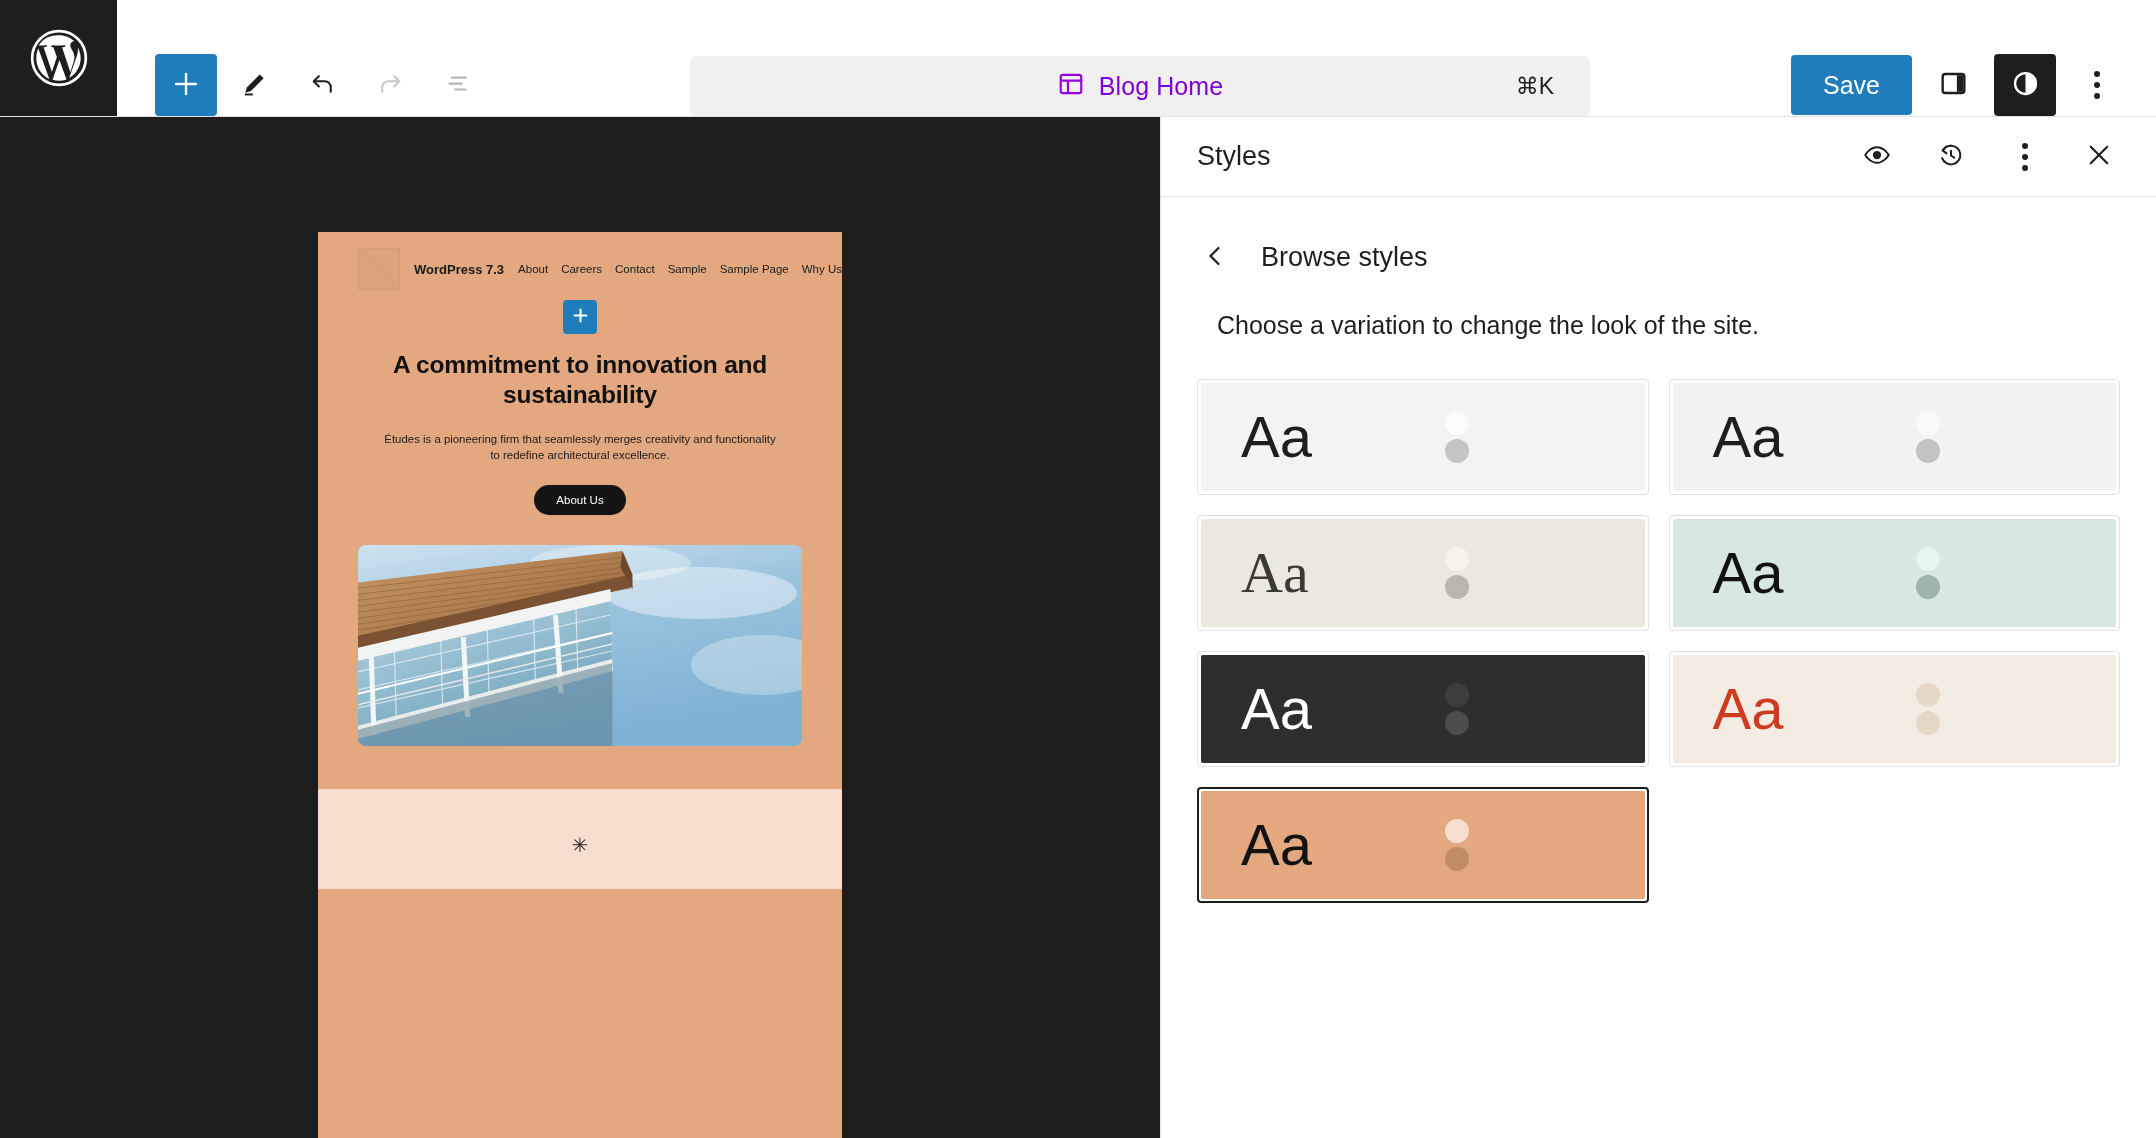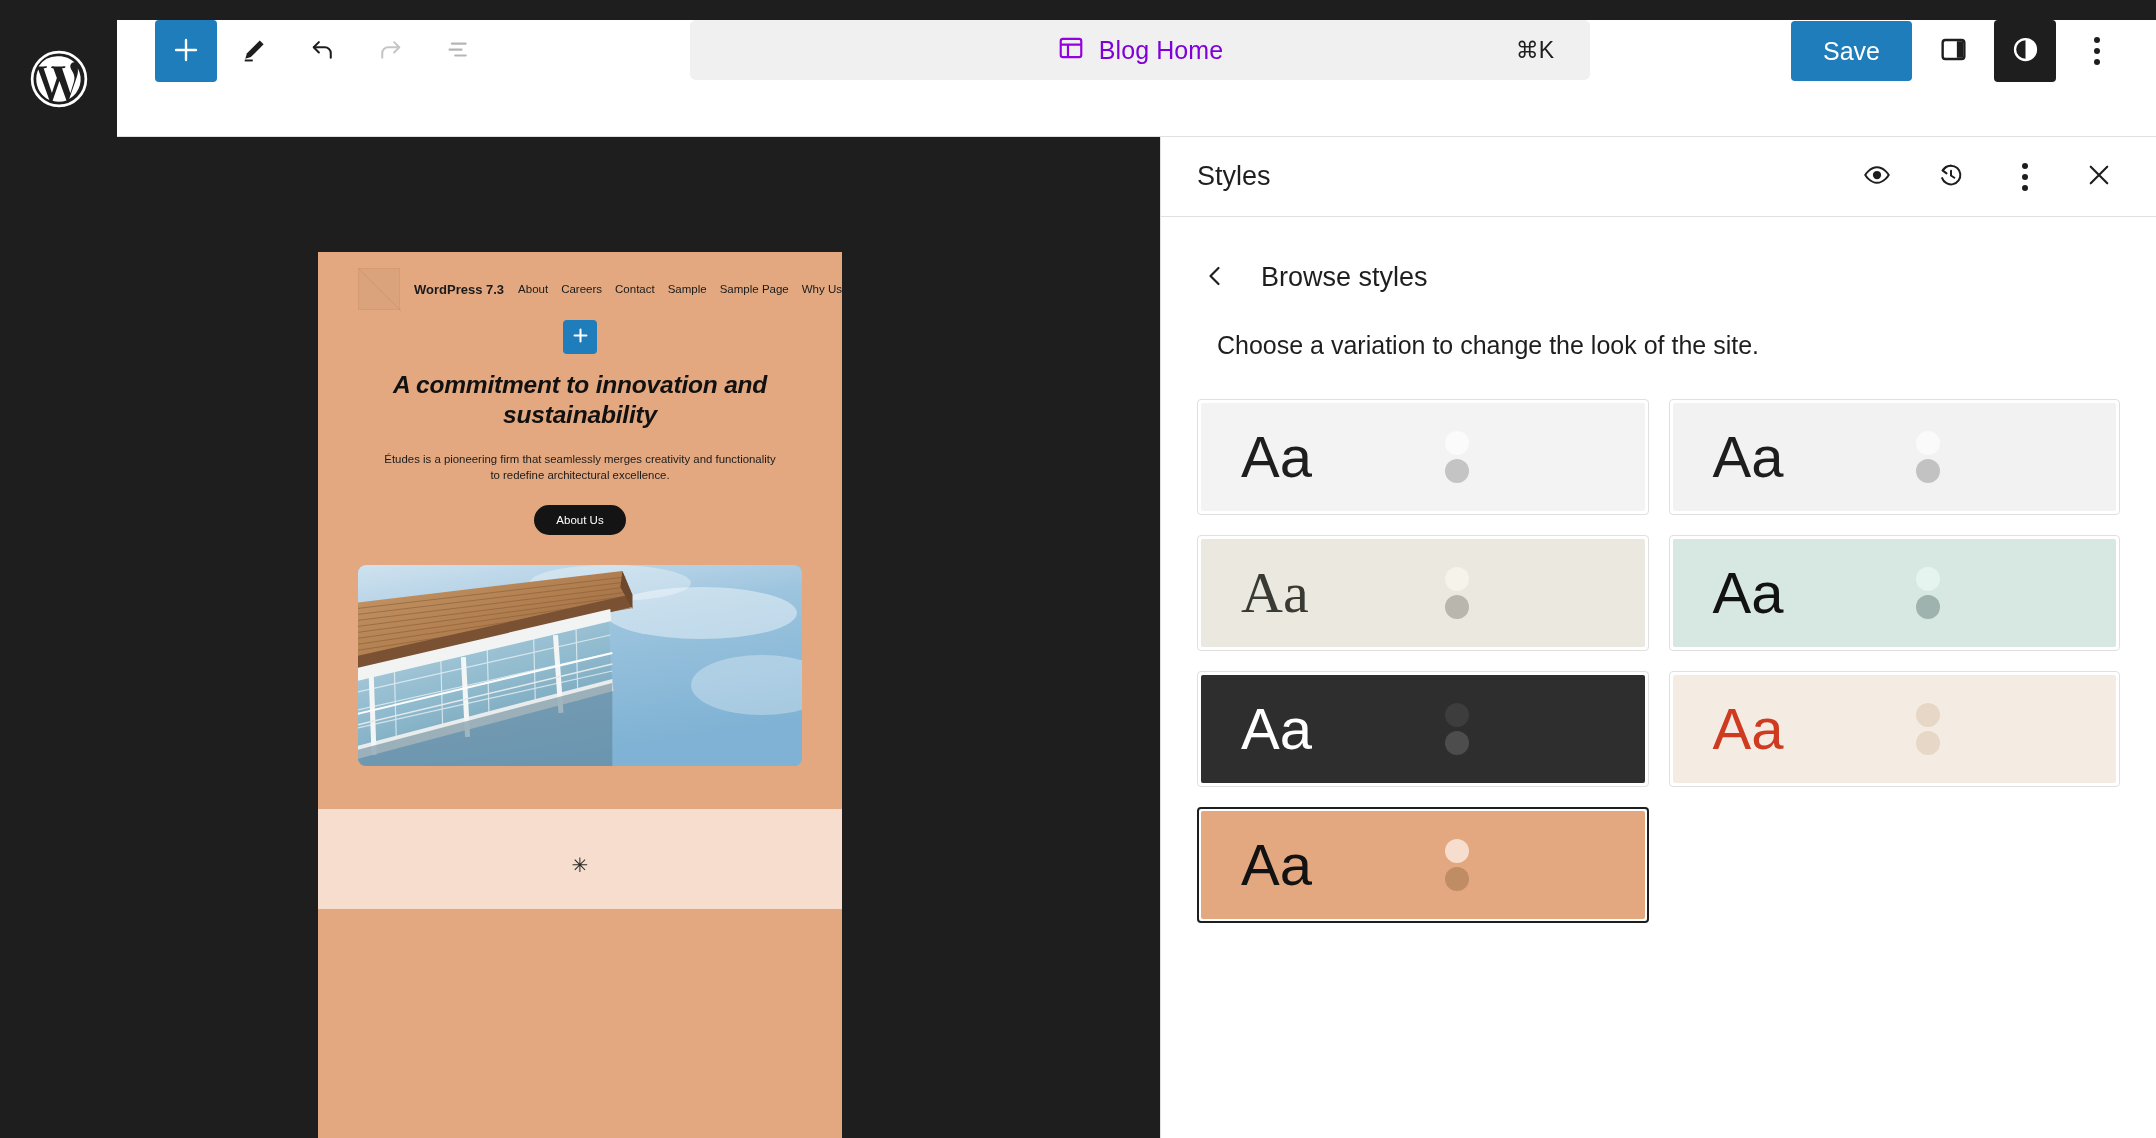--- a/index.html
+++ b/index.html
@@ -7,24 +7,23 @@
     width: 2156px; height: 1138px;
     overflow: hidden;
     background: #1e1e1e;
     font-family: "Liberation Sans", sans-serif;
     -webkit-font-smoothing: antialiased;
   }
   .app { position: relative; width: 2156px; height: 1138px; display: flex; flex-direction: column; }
 
   
   .topbar {
-    position: relative; display: flex; align-items: flex-start;
+    position: relative; display: flex; align-items: flex-end;
     height: 117px; background: #ffffff; flex: 0 0 117px;
     border-bottom: 1px solid #e0e0e0;
-    margin-top: 20px;
   }
   .wp-logo-btn {
     width: 117px; height: 117px; background: #1e1e1e;
     display: flex; align-items: center; justify-content: center;
     flex: 0 0 117px; cursor: pointer;
   }
   .wp-logo-btn svg { display: block; }
 
   .tb-left { display: flex; align-items: center; gap: 6px; padding-left: 38px; }
   .tb-btn {
@@ -95,21 +94,20 @@
   .inserter-row { display: flex; justify-content: center; margin-top: 2px; }
   .inserter-sq {
     width: 34px; height: 34px; background: #1e7dba; border-radius: 4px;
     display: flex; align-items: center; justify-content: center; cursor: pointer;
   }
 
   .hero { text-align: center; padding: 16px 42px 0 42px; }
   .hero h1 {
     font-size: 24.5px; line-height: 1.24; font-weight: bold; color: #111;
     letter-spacing: -0.2px;
-    font-style: italic;
   }
   .hero p {
     margin-top: 20px; font-size: 11.4px; line-height: 1.42; color: #1a1a1a;
     padding: 0 20px;
   }
   .about-btn {
     display: inline-block; margin-top: 22px; background: #141414; color: #fff;
     font-size: 11.5px; padding: 9px 22px; border-radius: 22px; font-weight: normal;
     cursor: pointer;
   }

